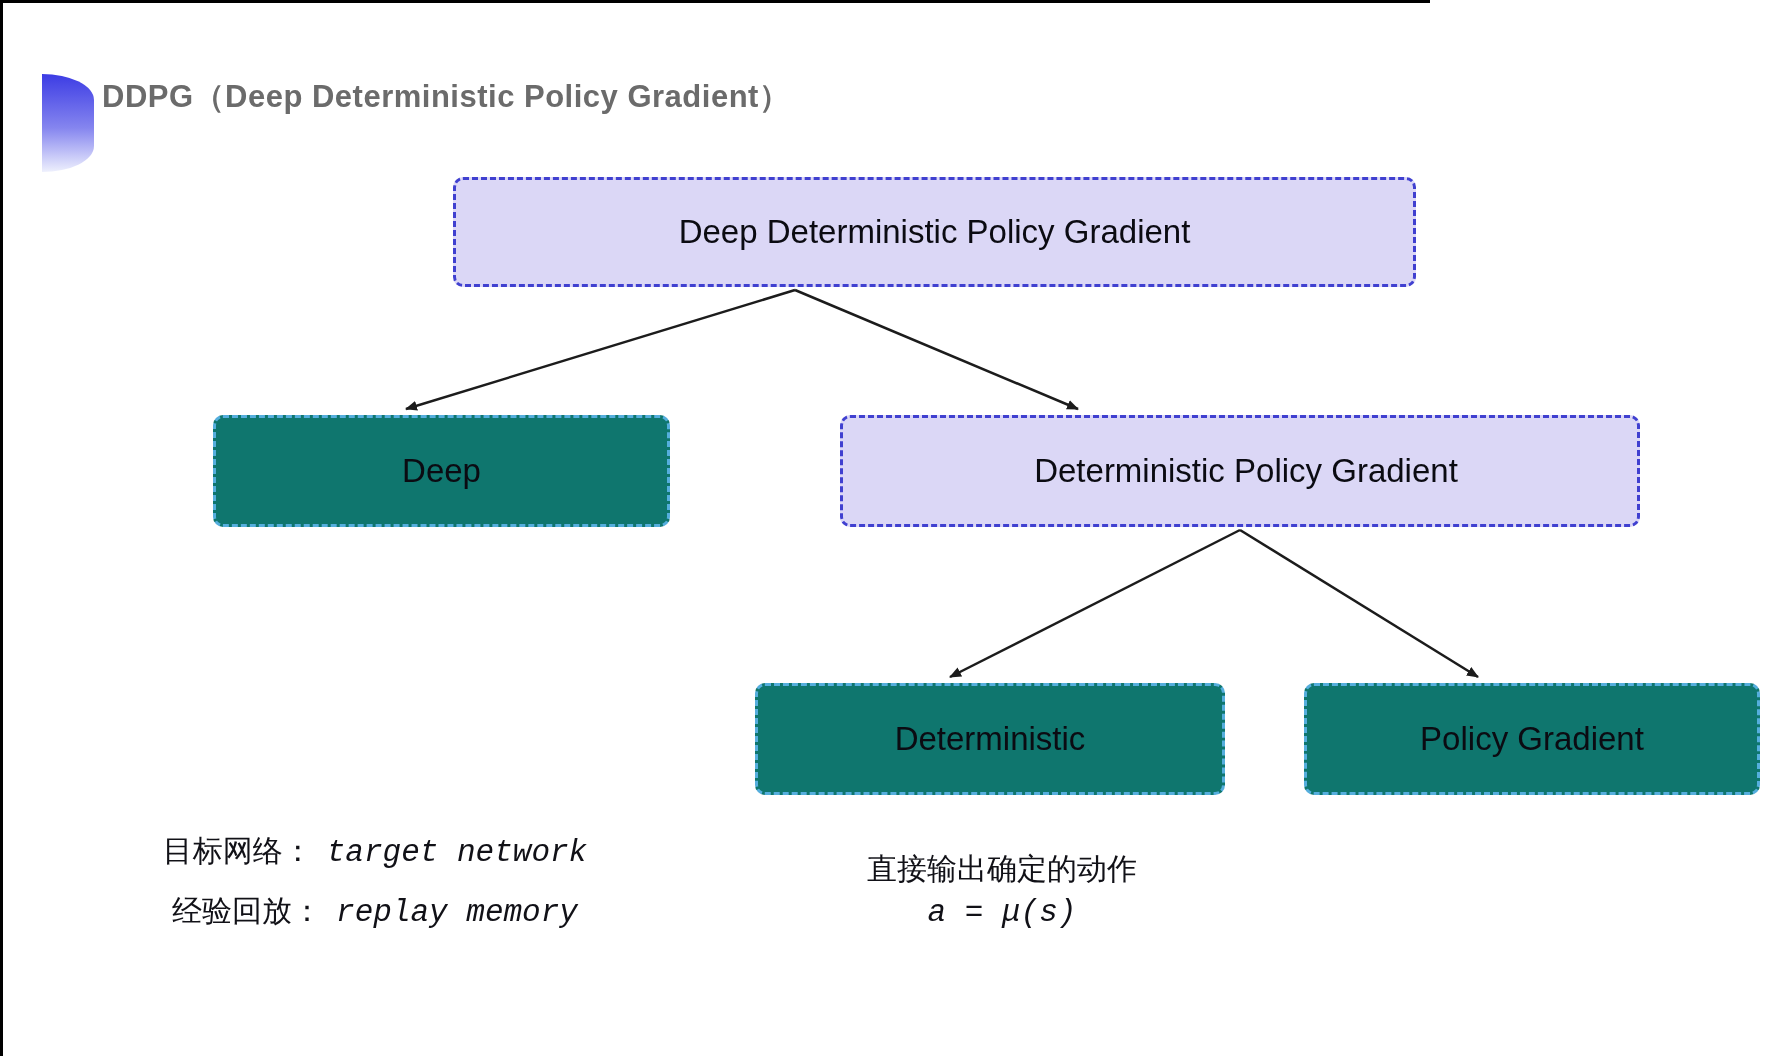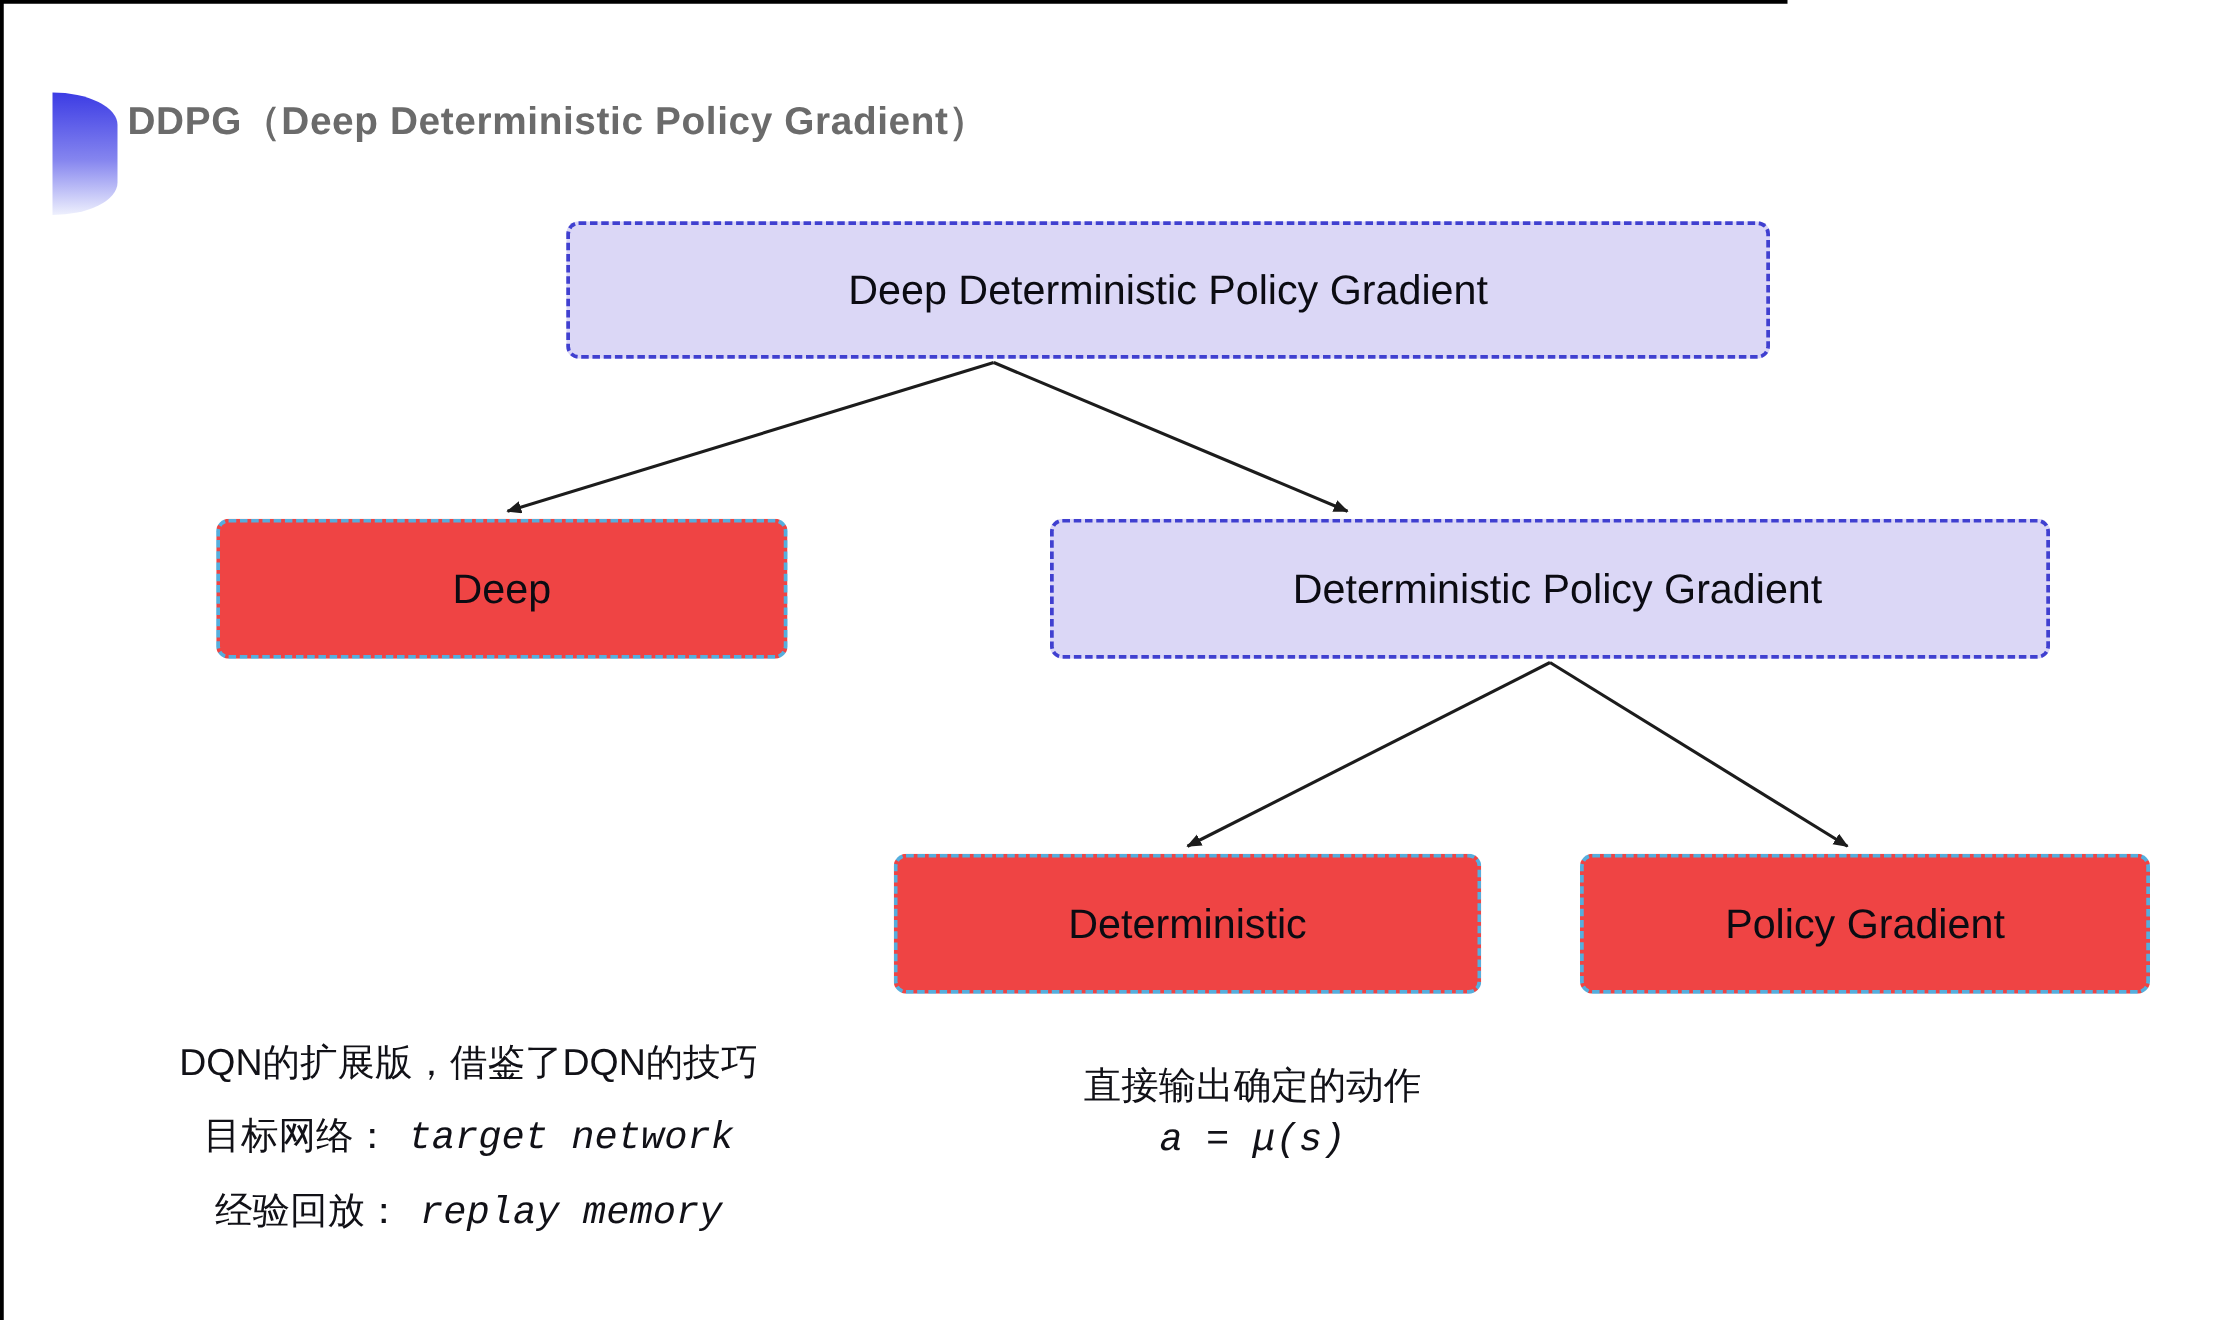--- a/index.html
+++ b/index.html
@@ -21,21 +21,21 @@
     font-size:31px;font-weight:600;color:#6b6b6b;letter-spacing:0.5px;
     white-space:nowrap;
   }
 
   .node{
     position:absolute;display:flex;align-items:center;justify-content:center;
     border-radius:10px;box-sizing:border-box;
     font-size:33px;font-weight:500;color:#0b0b12;text-align:center;
   }
   .node.purple{background:#dbd7f6;border:3px dashed #4040d0;}
-  .node.cyan{background:#ef4444;border:3px dashed #55aedd;}
+  .node.cyan{background:#0f766e;border:3px dashed #55aedd;margin-left:40px;}
 
   #node-root{left:427px;top:177px;width:963px;height:110px;margin-left:26px;}
   #node-deep{left:173px;top:415px;width:457px;height:112px;}
   #node-dpg{left:840px;top:415px;width:800px;height:112px;padding-left:12px;}
   #node-deterministic{left:715px;top:683px;width:470px;height:112px;}
   #node-policy-gradient{left:1264px;top:683px;width:456px;height:112px;}
 
   #edges-svg{position:absolute;left:0;top:0;width:1778px;height:1056px;pointer-events:none;}
   #edges-svg line{stroke:#1c1c1c;stroke-width:2.5px;}
 
@@ -86,21 +86,20 @@
 
   <div id="node-deterministic" class="node cyan">
     <span>Deterministic</span>
   </div>
 
   <div id="node-policy-gradient" class="node cyan">
     <span>Policy Gradient</span>
   </div>
 
   <div id="note-deep" class="note">
-    <div class="cn line">DQN的扩展版，借鉴了DQN的技巧</div>
     <div class="cn line">
       <span>目标网络：</span><span class="it">target network</span>
     </div>
     <div class="cn line">
       <span>经验回放：</span><span class="it">replay memory</span>
     </div>
   </div>
 
   <div id="note-deterministic" class="note">
     <div class="cn">直接输出确定的动作</div>

